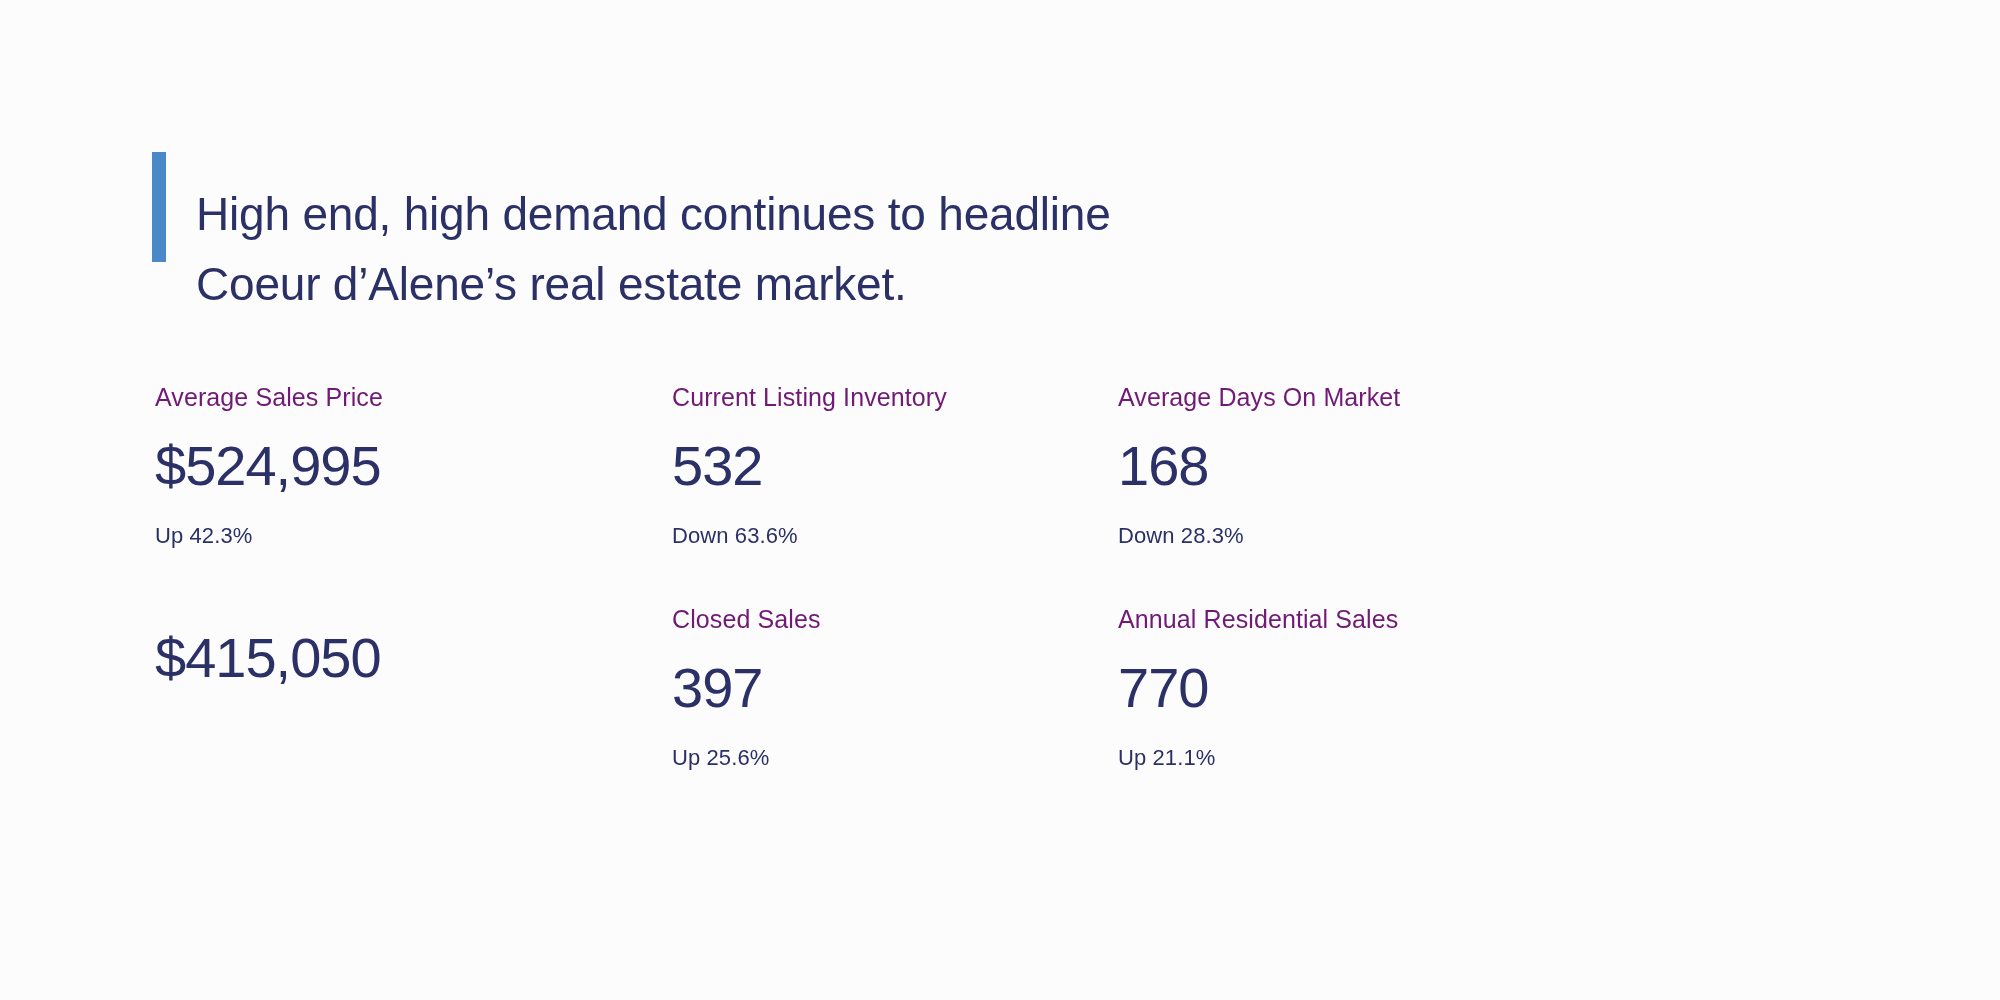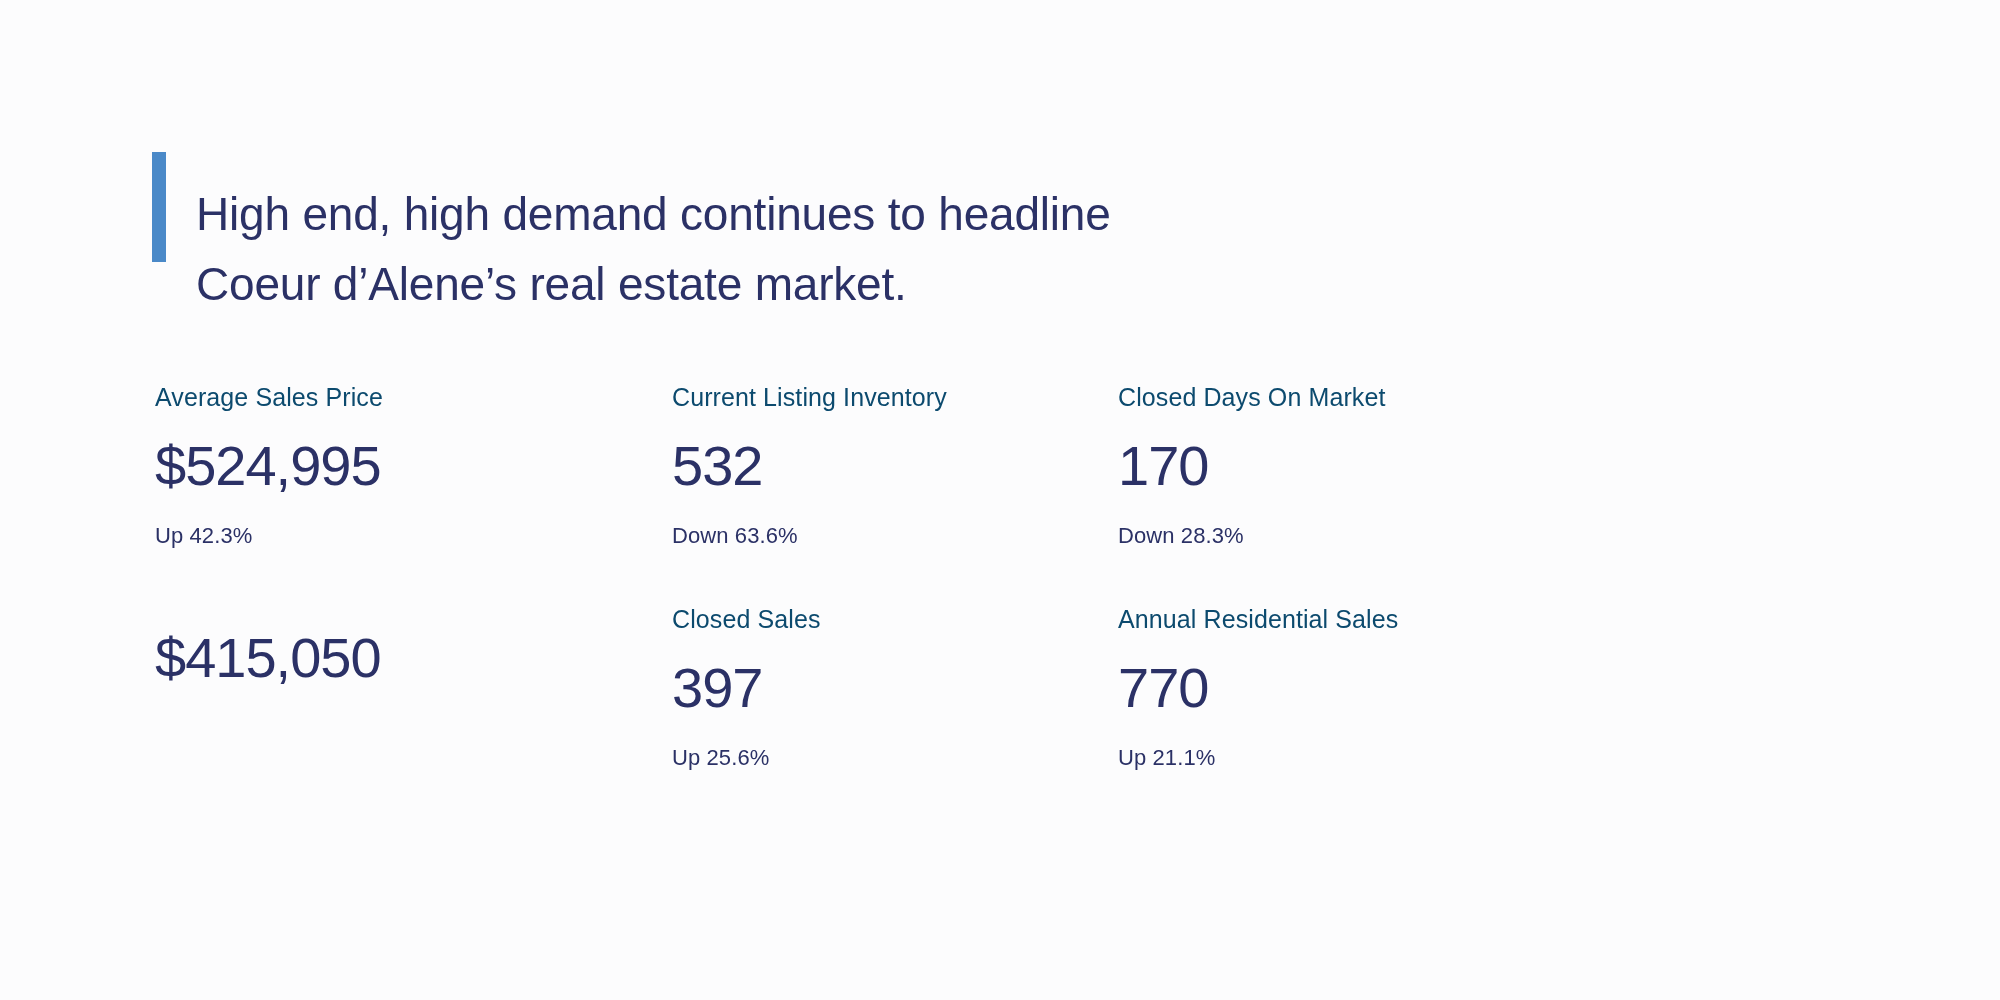--- a/index.html
+++ b/index.html
@@ -55,21 +55,21 @@
     top: 382px;
     display: grid;
     grid-template-columns: 517px 446px 520px;
     grid-auto-rows: auto;
     row-gap: 52px;
   }
   .stat-card {
     display: block;
   }
   .stat-label {
-    color: #0c4a6e;
+    color: #701a75;
     font-size: 25px;
     font-weight: 400;
     line-height: 30px;
     letter-spacing: 0.1px;
   }
   .stat-value {
     color: #2b3166;
     font-size: 56px;
     font-weight: 300;
     line-height: 104px;
@@ -104,22 +104,22 @@
       <div class="stat-change">Up 42.3%</div>
     </div>
 
     <div class="stat-card">
       <div class="stat-label">Current Listing Inventory</div>
       <div class="stat-value">532</div>
       <div class="stat-change">Down 63.6%</div>
     </div>
 
     <div class="stat-card">
-      <div class="stat-label">Closed Days On Market</div>
-      <div class="stat-value">170</div>
+      <div class="stat-label">Average Days On Market</div>
+      <div class="stat-value">168</div>
       <div class="stat-change">Down 28.3%</div>
     </div>
 
     <div class="stat-card">
       <div class="stat-value">$415,050</div>
     </div>
 
     <div class="stat-card">
       <div class="stat-label">Closed Sales</div>
       <div class="stat-value">397</div>

